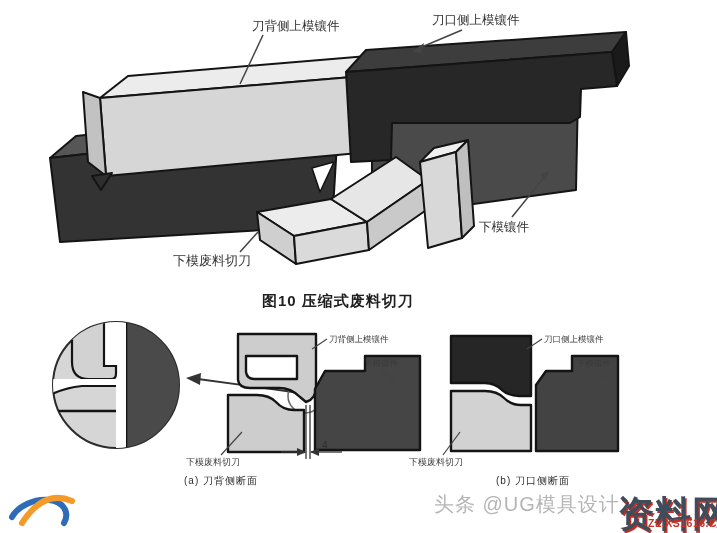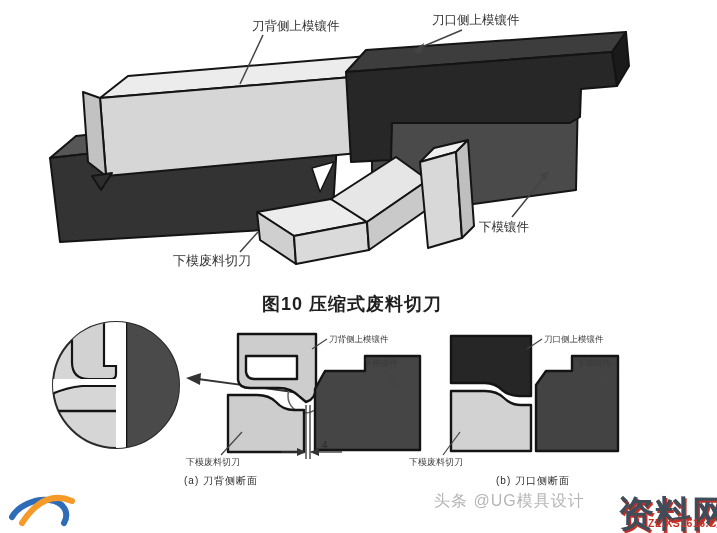--- a/index.html
+++ b/index.html
@@ -1,22 +1,22 @@
 <!DOCTYPE html>
 <html><head>
 <meta charset="utf-8">
 <style>
   html,body{margin:0;padding:0;background:#fff;}
   .page{position:relative;width:717px;height:533px;background:#ffffff;overflow:hidden;
         font-family:"Liberation Sans",sans-serif;}
   .page svg{position:absolute;left:0;}
-  .caption{position:absolute;font-weight:700;color:#1f1f1f;font-size:18px;letter-spacing:1px;white-space:nowrap;}
+  .caption{position:absolute;font-weight:700;color:#1f1f1f;font-size:15px;letter-spacing:1px;white-space:nowrap;}
   .cap10{left:262px;top:292px;}
   .cap11{left:257px;top:503px;}
-  .wm-text{position:absolute;left:434px;top:491px;font-size:16px;color:#b5b5b5;
+  .wm-text{position:absolute;left:434px;top:491px;font-size:20px;color:#b5b5b5;
            letter-spacing:1px;white-space:nowrap;z-index:3;}
   .wm-logo{position:absolute;left:618px;top:490px;font-size:36px;font-weight:700;color:#3f4c59;
            letter-spacing:1px;white-space:nowrap;z-index:5;
            text-shadow:1.5px 1.5px 0 #c03028;}
   .wm-url{position:absolute;left:648px;top:517px;font-size:10.5px;font-weight:700;color:#c63328;
           letter-spacing:0.5px;white-space:nowrap;z-index:6;}
   .wm-emblem{position:absolute;left:563px;top:483px;z-index:4;}
   .lblA{font-size:8.5px;fill:#3a3a3a;}
   .lblB{font-size:12.5px;fill:#333;}
   .sub{font-size:10px;fill:#2d2d2d;letter-spacing:1px;}

